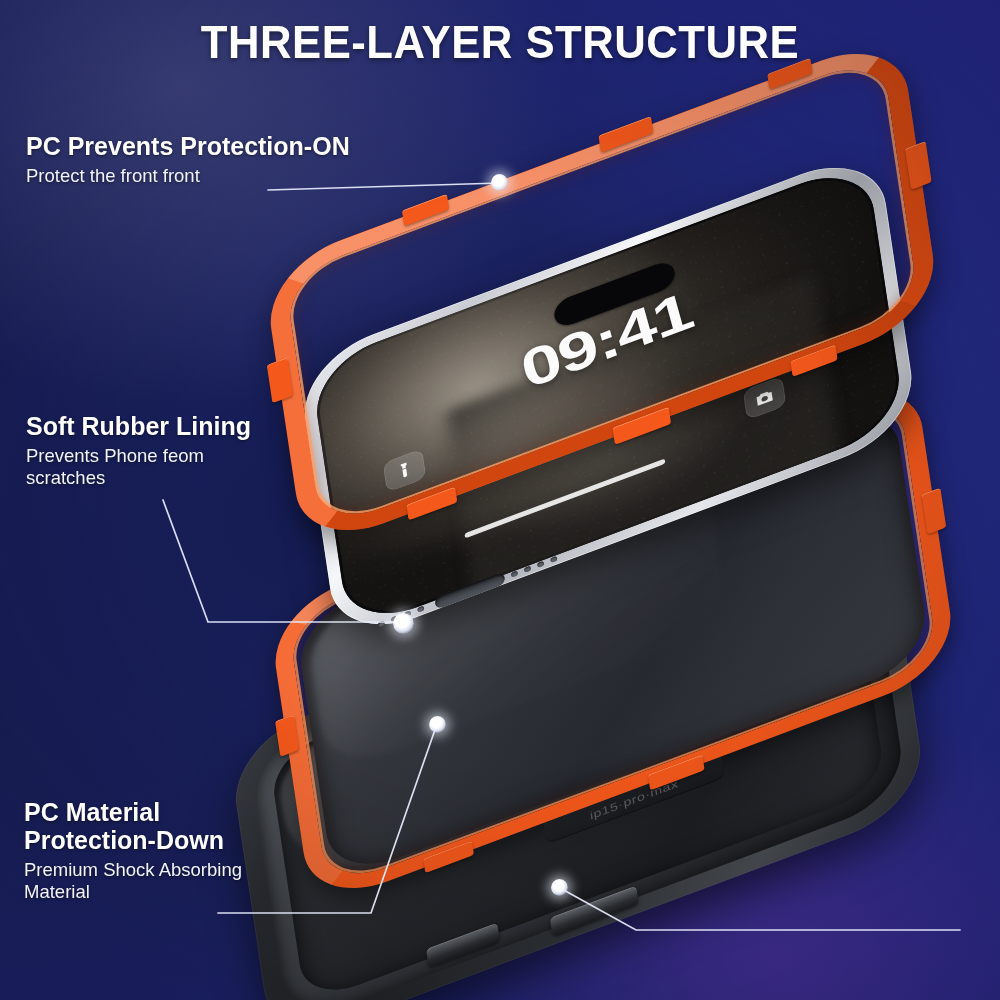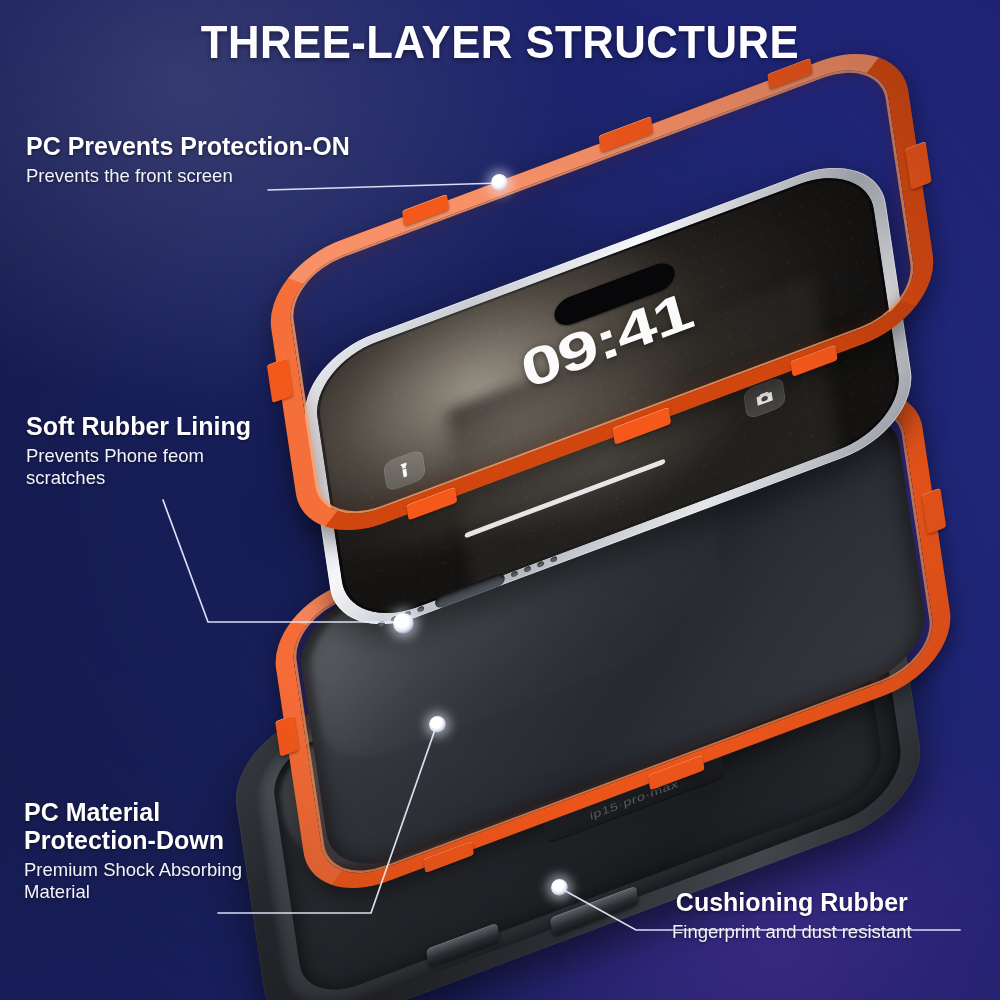--- a/index.html
+++ b/index.html
@@ -322,34 +322,30 @@
 
   <div class="mk" style="left:491px;top:174px;"></div>
   <div class="mk" style="left:393px;top:613px;width:21px;height:21px;"></div>
   <div class="mk" style="left:429px;top:716px;"></div>
   <div class="mk" style="left:551px;top:879px;"></div>
 
   <div id="title">THREE-LAYER STRUCTURE</div>
 
   <div class="lbl" id="lbl1">
     <div class="h">PC Prevents Protection-ON</div>
-    <div class="s">Prevents the front screen</div>
+    <div class="s">Protect the front front</div>
   </div>
 
   <div class="lbl" id="lbl3">
     <div class="h">PC Material
 Protection-Down</div>
     <div class="s">Premium Shock Absorbing
 Material</div>
   </div>
 
   <div class="lbl" id="lbl2">
     <div class="h">Soft Rubber Lining</div>
     <div class="s">Prevents Phone feom
 scratches</div>
   </div>
 
-  <div class="lbl" id="lbl4">
-    <div class="h">Cushioning Rubber</div>
-    <div class="s">Fingerprint and dust resistant</div>
-  </div>
 
 </div>
 
 </body></html>

